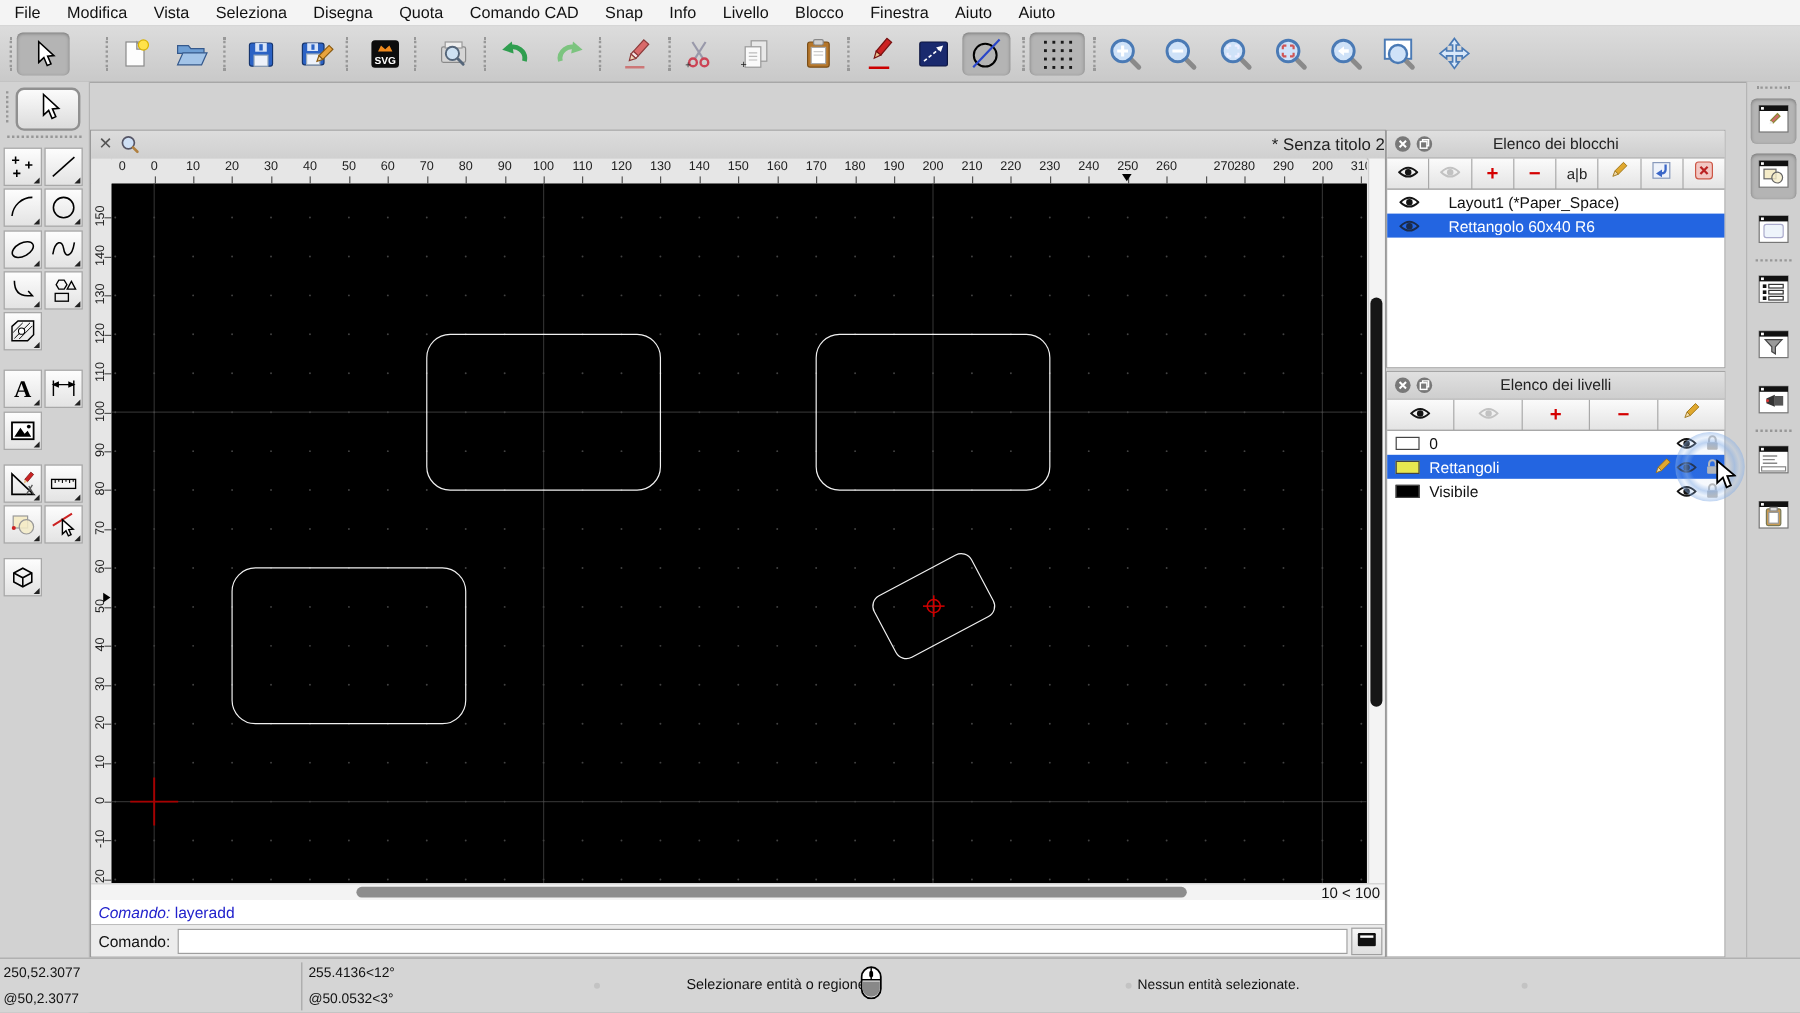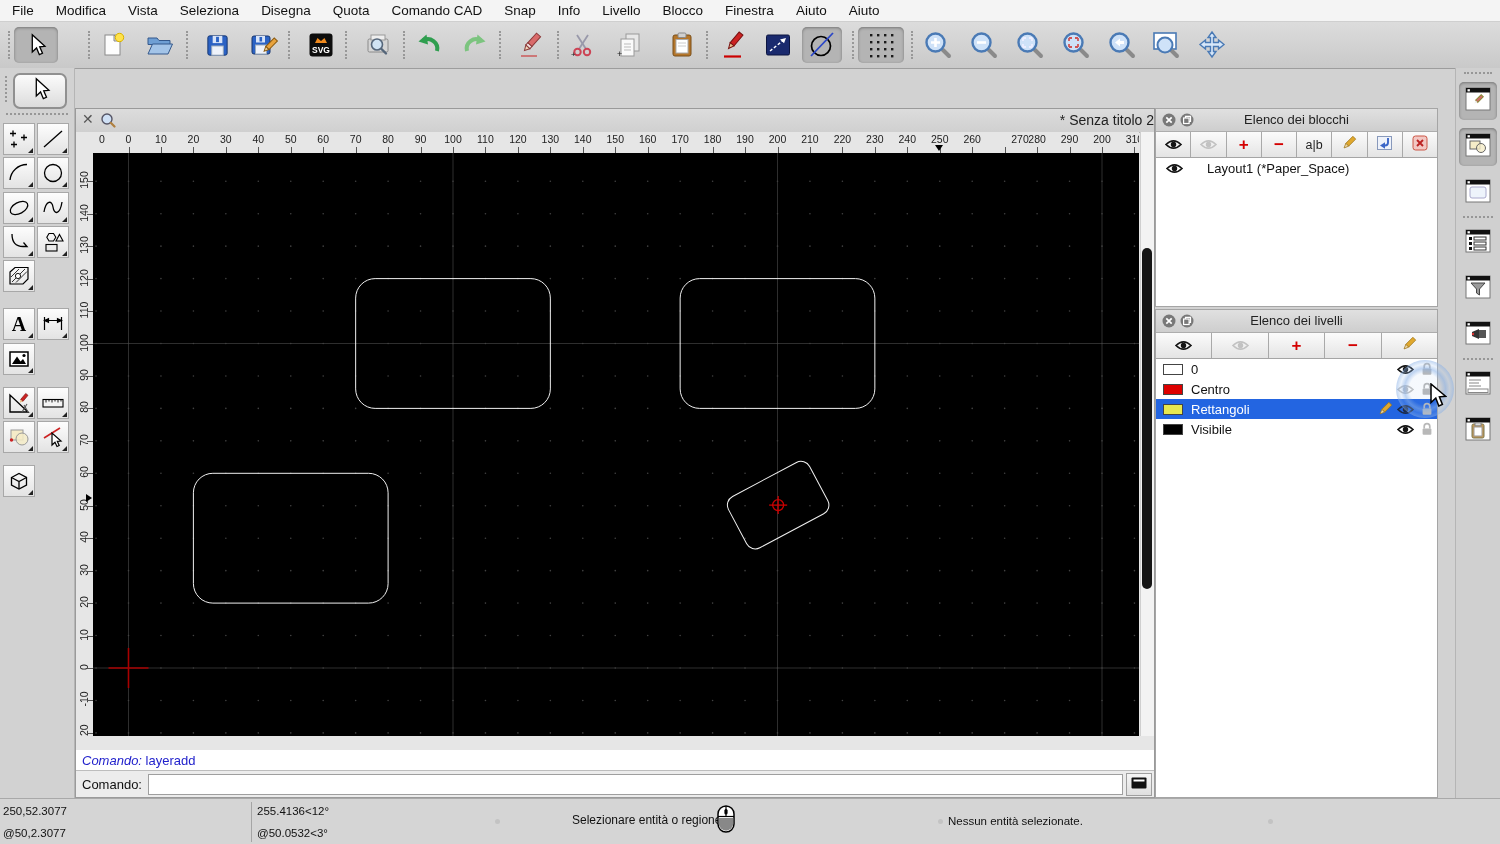--- a/index.html
+++ b/index.html
@@ -1244,20 +1244,24 @@
         </g>
         <g stroke="#cc0000" stroke-width="1.3" fill="none">
           <circle cx="685.149" cy="352.101" r="5.5"></circle>
           <line x1="676.149" y1="352.101" x2="694.149" y2="352.101"></line>
           <line x1="685.149" y1="343.101" x2="685.149" y2="361.101"></line>
         </g>
       </svg>
     <div id="vscroll">
         <div id="vthumb" style="top: 116px; height: 341px;"></div>
       </div>
+    <div id="hscroll">
+      <div id="hthumb" style="left: 221px; width: 692px;"></div>
+      <span id="zoomind">10 &lt; 100</span>
+    </div>
     <div id="cmdhist"><span class="chl">Comando:</span>&nbsp;<span>layeradd</span></div>
     <div id="cmdrow">
       <span id="cmdlabel">Comando:</span>
       <input id="cmdinput" value="" style="">
       <button id="kbdbtn">
           <span><svg width="16" height="12" viewBox="0 0 16 12">
               <rect x="0.5" y="0.5" width="15" height="11" rx="1" fill="#111"></rect>
               <rect x="2.5" y="2.5" width="11" height="2" fill="#fff"></rect>
             </svg></span>
         </button>
@@ -1325,20 +1329,30 @@
         <div class="prow">
           <span class="islot">
             <svg width="17" height="11" viewBox="0 0 17 11">
               <path d="M1 5.5 Q8.5 -1.8 16 5.5 Q8.5 12.8 1 5.5 Z" fill="none" stroke="#141414" stroke-width="1.6"></path>
               <circle cx="8.5" cy="5.5" r="2.7" fill="#141414"></circle>
             </svg>
           </span>
           <span class="islot"></span>
           <span class="rowname">Layout1 (*Paper_Space)</span>
         </div>
+        <div class="prow sel">
+          <span class="islot">
+            <svg width="17" height="11" viewBox="0 0 17 11">
+              <path d="M1 5.5 Q8.5 -1.8 16 5.5 Q8.5 12.8 1 5.5 Z" fill="none" stroke="#1b2b4a" stroke-width="1.6"></path>
+              <circle cx="8.5" cy="5.5" r="2.7" fill="#1b2b4a"></circle>
+            </svg>
+          </span>
+          <span class="islot"></span>
+          <span class="rowname">Rettangolo 60x40 R6</span>
+        </div>
       </div>
   </div>
 
   <div class="panel" id="layerpanel" style="top:309px;height:489px">
     <div class="phead">
       <span class="winbtn" style="left:6px"><svg width="14" height="14" viewBox="0 0 14 14">
             <circle cx="7" cy="7" r="6.5" fill="#787878"></circle>
             <path d="M4.3 4.3 L9.7 9.7 M9.7 4.3 L4.3 9.7" stroke="#fff" stroke-width="1.7"></path>
           </svg></span>
       <span class="winbtn" style="left:24px"><svg width="14" height="14" viewBox="0 0 14 14">
@@ -1378,37 +1392,20 @@
     </div>
     <div id="layerrows">
         <div class="prow">
           <span class="swatch" style="background:#ffffff"></span>
           <span class="rowname">0</span>
           <span class="rslot"></span>
           <span class="rslot">
             <svg width="17" height="11" viewBox="0 0 17 11">
               <path d="M1 5.5 Q8.5 -1.8 16 5.5 Q8.5 12.8 1 5.5 Z" fill="none" stroke="#141414" stroke-width="1.6"></path>
               <circle cx="8.5" cy="5.5" r="2.7" fill="#141414"></circle>
-            </svg>
-          </span>
-          <span class="rslot">
-            <svg width="12" height="14" viewBox="0 0 12 14">
-              <path d="M3.2 6.5 V4.4 a2.8 2.8 0 0 1 5.6 0 V6.5" fill="none" stroke="#b8b8b8" stroke-width="1.7"></path>
-              <rect x="1.6" y="6.5" width="8.8" height="6.2" rx="1" fill="#b8b8b8"></rect>
-            </svg>
-          </span>
-        </div>
-        <div class="prow">
-          <span class="swatch" style="background:#dd0000"></span>
-          <span class="rowname">Centro</span>
-          <span class="rslot"></span>
-          <span class="rslot">
-            <svg width="17" height="11" viewBox="0 0 17 11">
-              <path d="M1 5.5 Q8.5 -1.8 16 5.5 Q8.5 12.8 1 5.5 Z" fill="none" stroke="#c2c2c2" stroke-width="1.6"></path>
-              <circle cx="8.5" cy="5.5" r="2.7" fill="#c2c2c2"></circle>
             </svg>
           </span>
           <span class="rslot">
             <svg width="12" height="14" viewBox="0 0 12 14">
               <path d="M3.2 6.5 V4.4 a2.8 2.8 0 0 1 5.6 0 V6.5" fill="none" stroke="#b8b8b8" stroke-width="1.7"></path>
               <rect x="1.6" y="6.5" width="8.8" height="6.2" rx="1" fill="#b8b8b8"></rect>
             </svg>
           </span>
         </div>
         <div class="prow sel">

